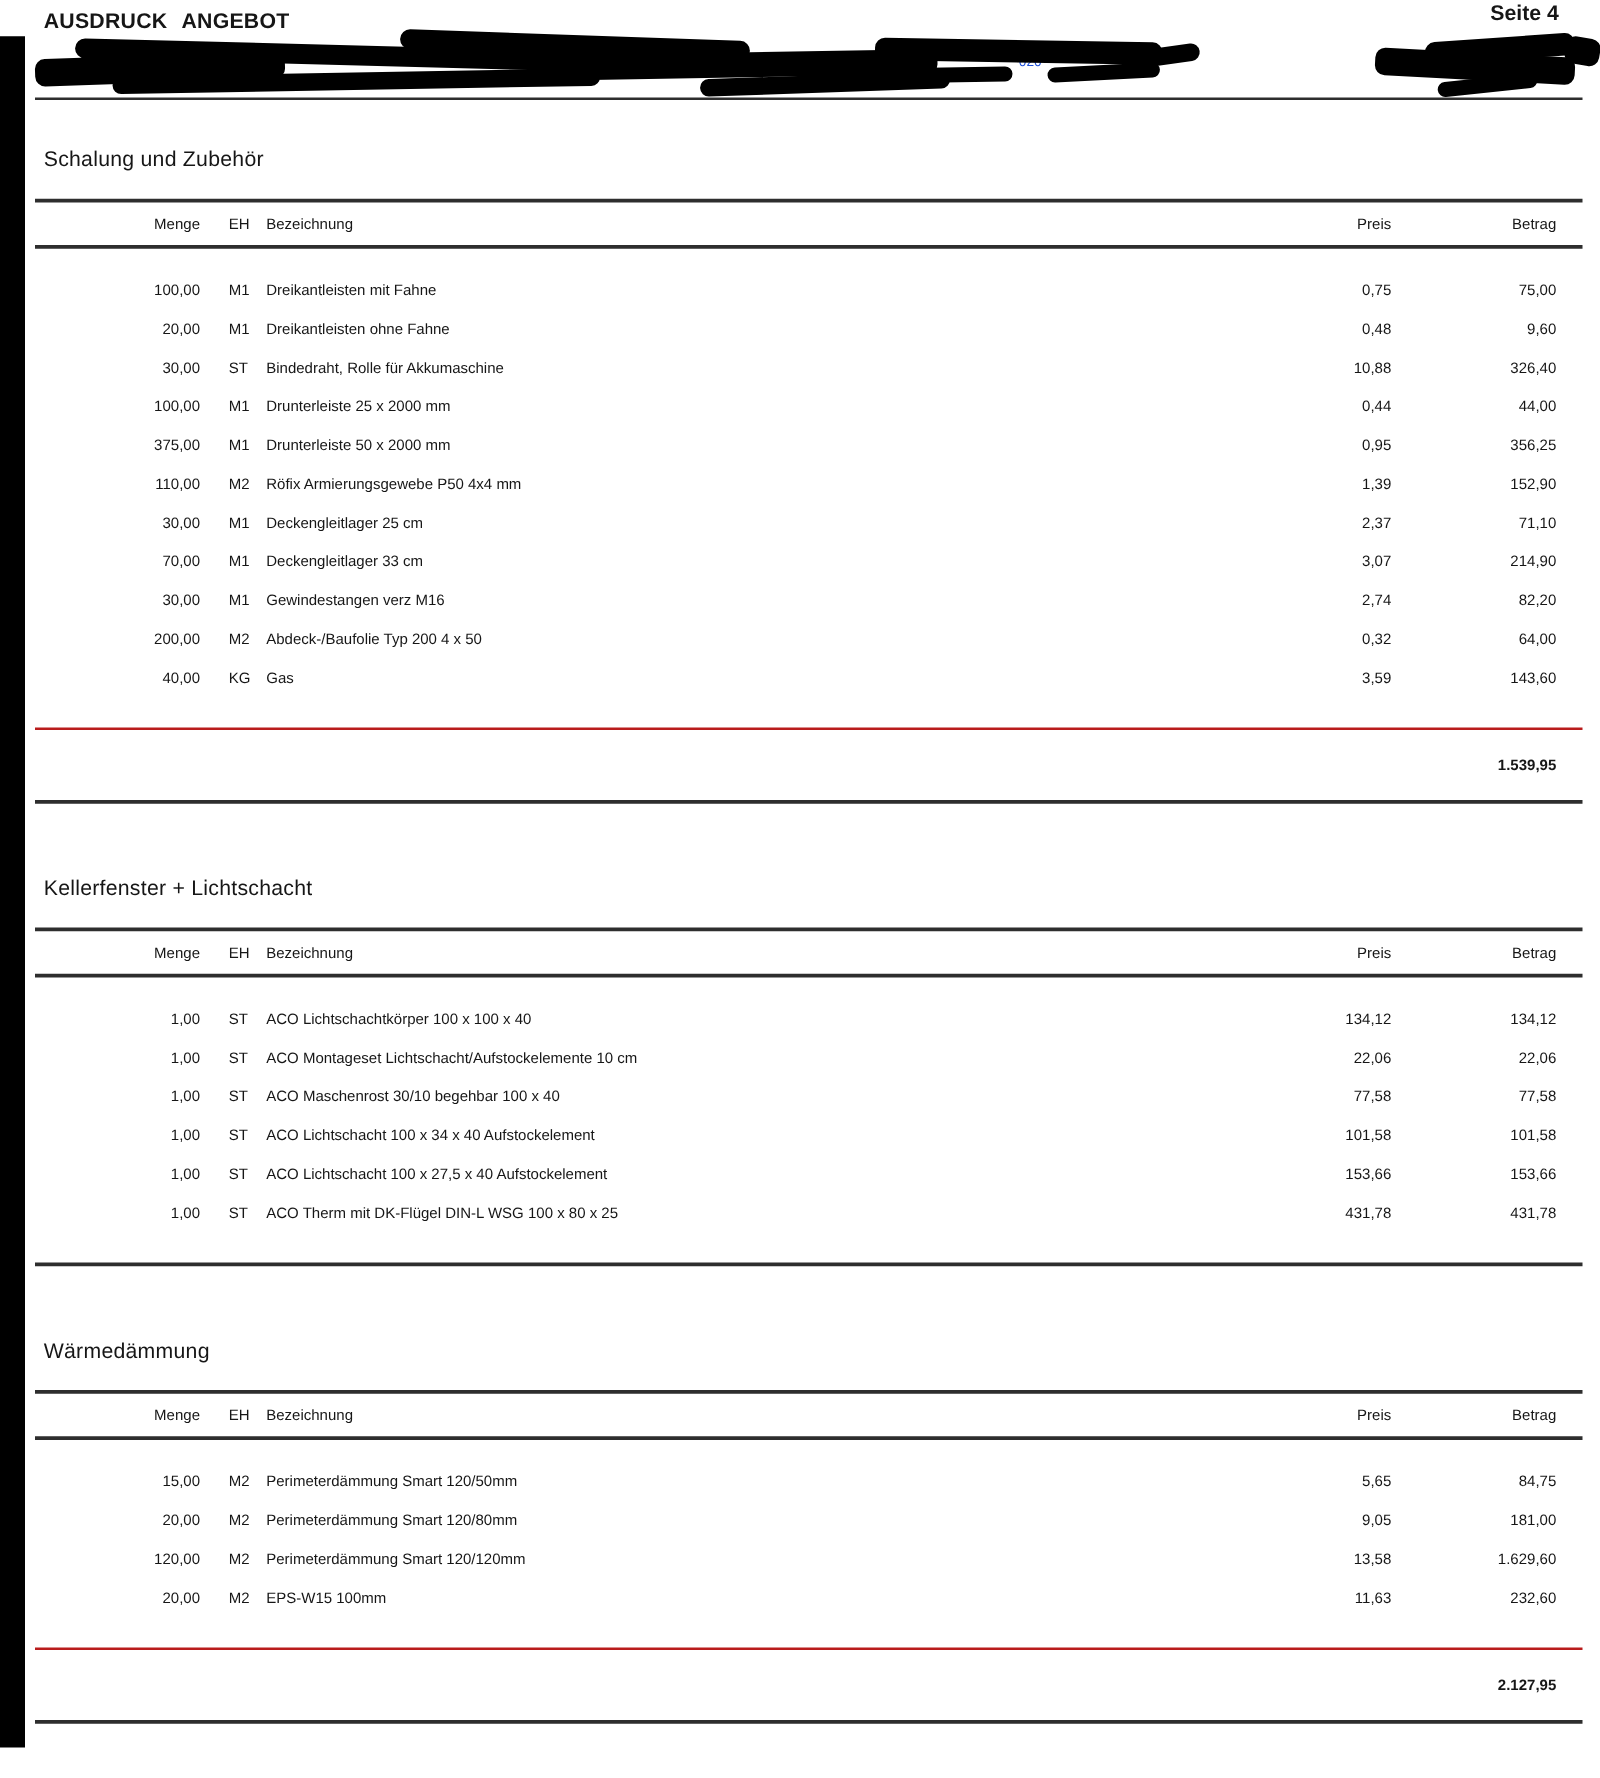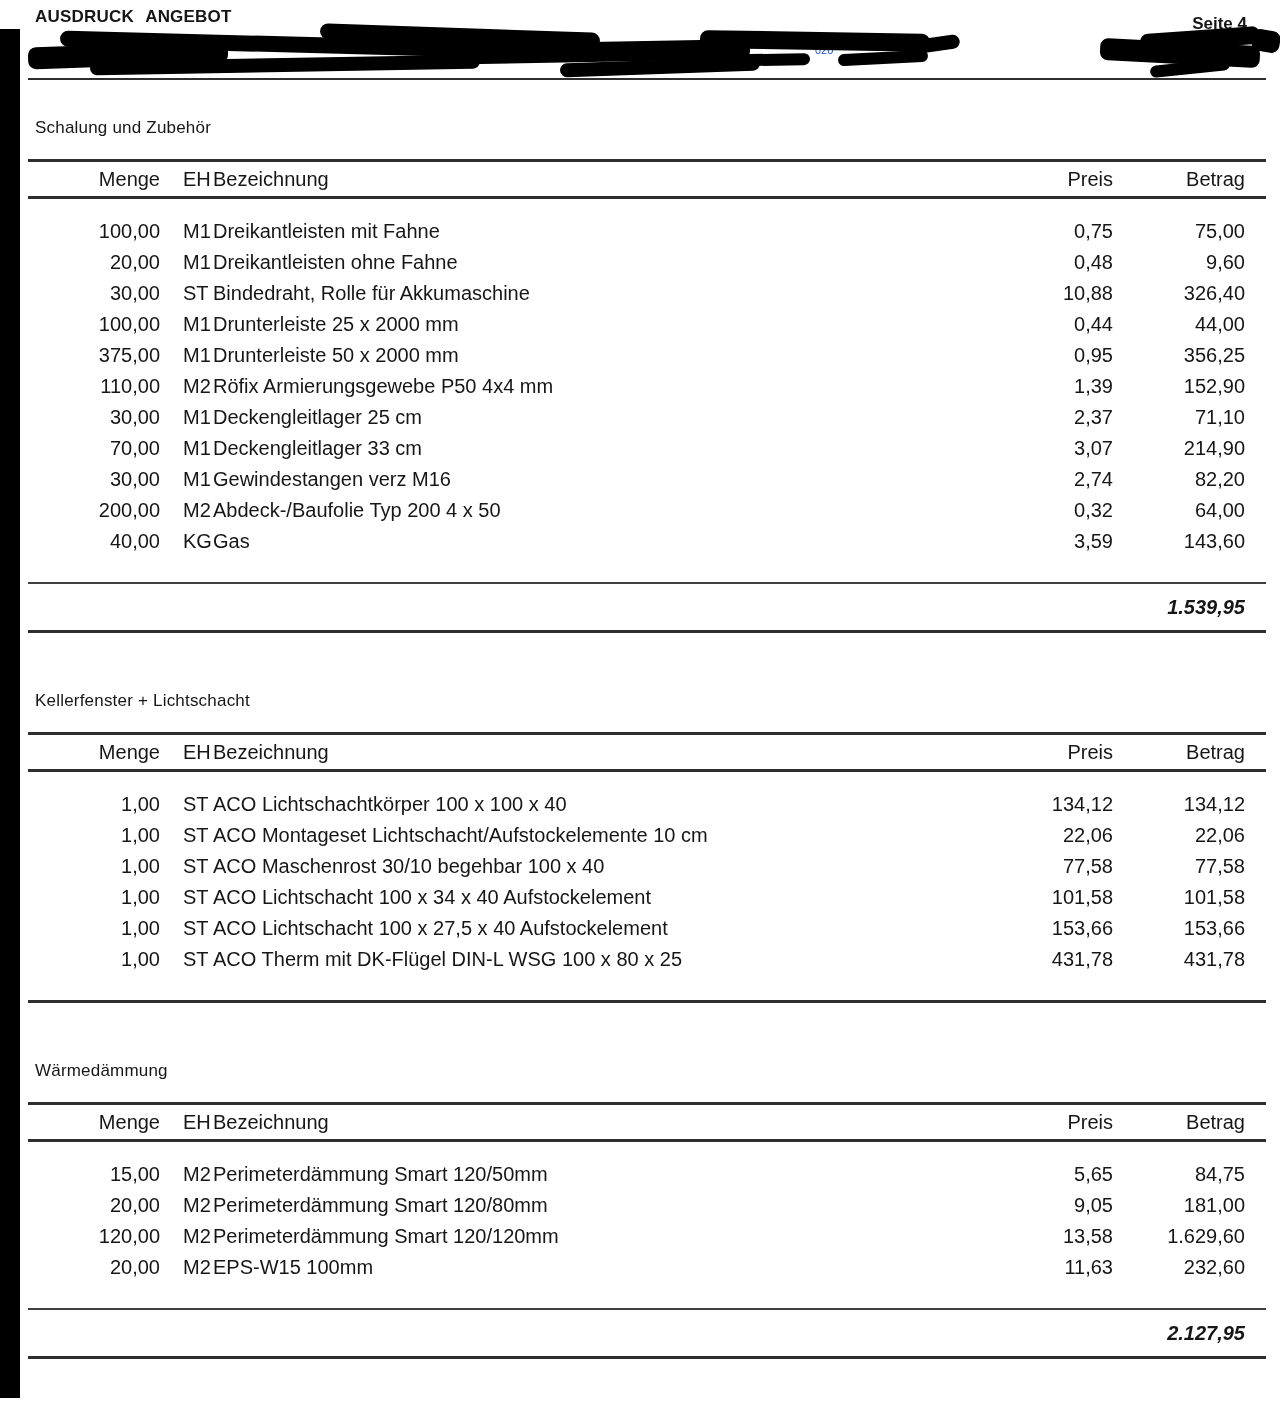--- a/index.html
+++ b/index.html
@@ -15,21 +15,21 @@
 
   
   .left-bar { position:absolute; left:0; top:29px; width:20px; height:1369px; background:#000; }
 
   
   .page-title {
     position:absolute; top:7px; left:35px;
     font-size:17px; font-weight:bold; word-spacing:7px; letter-spacing:0.2px;
   }
   .page-num {
-    position:absolute; top:14px; right:33px;
+    position:absolute; top:1px; right:33px;
     font-size:17px; font-weight:bold;
   }
   .letterhead-rule {
     position:absolute; top:78px; left:28px; width:1238px;
     border-top:2px solid #2e2e2e;
   }
 
   
   .redaction { position:absolute; background:#000; border-radius:8px; z-index:2; }
   .fragment { position:absolute; z-index:1; font-size:11px; color:#1d4ed8; font-weight:normal; }
@@ -37,36 +37,36 @@
   
   .main { position:relative; padding:80px 14px 0 28px; width:1280px; }
   .section { margin-top:38px; }
   .section + .section { margin-top:58px; }
   .section-title { font-size:17px; font-weight:normal; margin:0 0 21px 7px; letter-spacing:0.2px; }
 
   .grid-row {
     display:grid;
     grid-template-columns:132px 53px 1fr 150px 132px;
     align-items:center;
-    font-size:20px;
+    font-size:12px;
   }
   .c-menge  { text-align:right; }
   .c-eh     { padding-left:5px;margin-left:18px; }
   .c-bez    { padding-left:0; }
   .c-preis  { text-align:right; padding-right:21px; }
   .c-betrag { text-align:right; padding-right:21px; }
 
   .table-header {
     height:40px;
     border-top:3px solid #2e2e2e;
     border-bottom:3px solid #2e2e2e;
   }
   .table-rows { padding:17px 0 25px 0; }
   .table-row { height:31px; }
-  .total-row { height:48px; font-weight:bold; border-top:2px solid #404040;font-style:italic; }
+  .total-row { height:58px; font-weight:bold; border-top:2px solid #b91c1c; }
   .section-end { border-top:3px solid #2e2e2e; }
 </style>
 </head>
 <body>
 
 <div class="doc">
 
   <div class="left-bar"></div>
 
   <div class="page-title">AUSDRUCK ANGEBOT</div>

